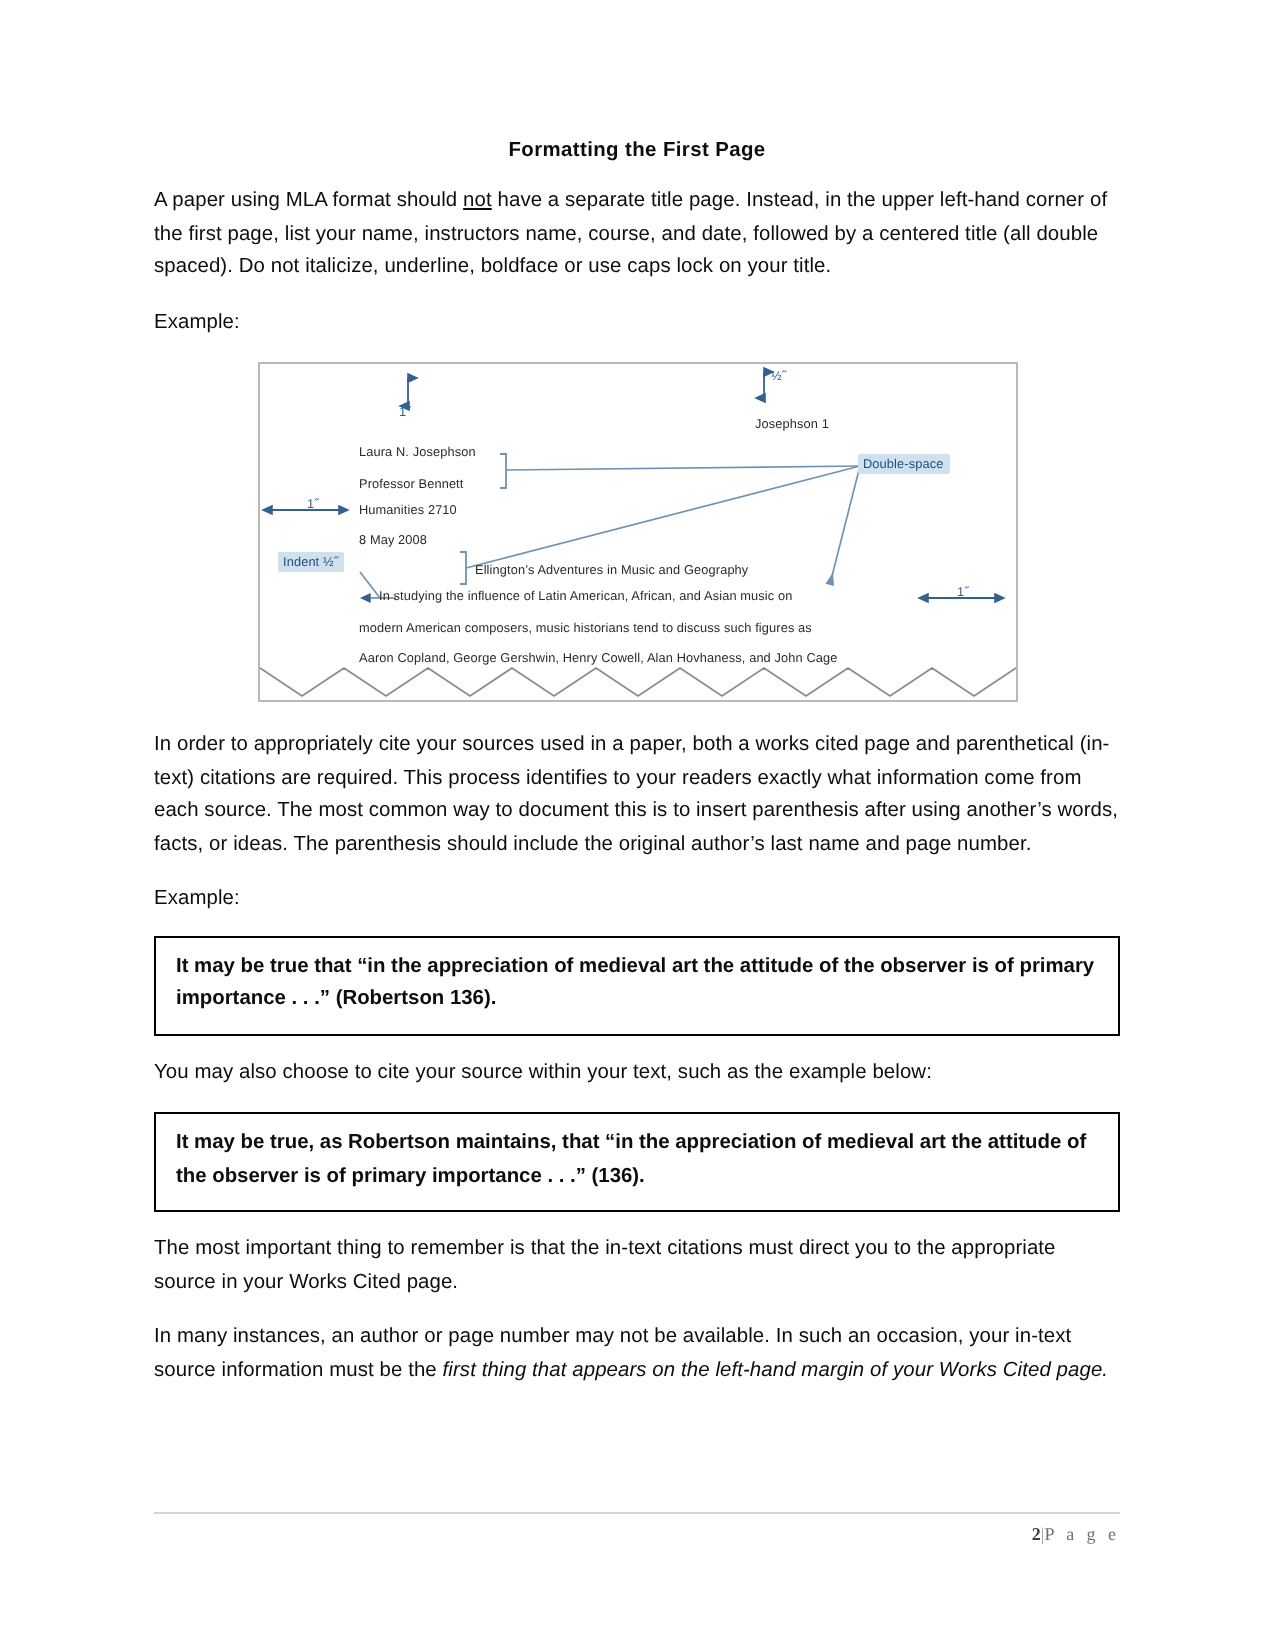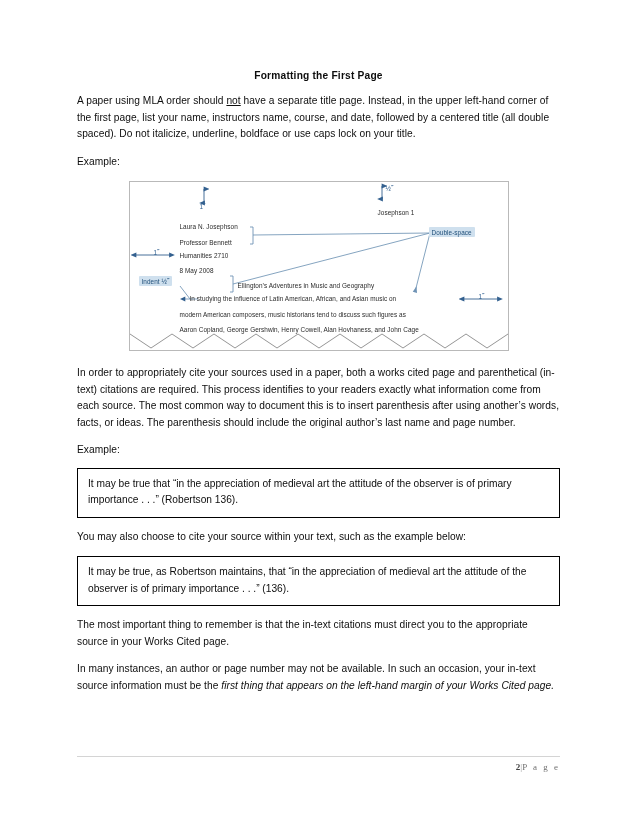--- a/index.html
+++ b/index.html
@@ -46,20 +46,21 @@
   p.tight { margin-bottom: 9px; }
   .u { text-decoration: underline; text-align: center; }
   .it { font-style: italic; }
 
   .quote-box {
     border: 1px solid #000000;
     padding: 7px 4px 8px 10px;
     margin: 0 0 11px 0;
     font-size: 10.2px;
     line-height: 1.62;
+    font-weight: bold;
   }
   .quote-box p { margin: 0; }
 
   
   .figure-wrap {
     margin: 11px 0 14px 0;
     display: flex;
     justify-content: center;
   }
   .figure {
@@ -123,21 +124,21 @@
   .footer-word { letter-spacing: 0.22em; }
 </style>
 </head>
 <body>
 
 <div class="page">
   <div class="content">
 
     <h2 class="section-title">Formatting the First Page</h2>
 
-    <p class="body-text"><span>A paper using MLA order should </span><span class="u">not</span><span> have a separate title page.  Instead, in the upper left-hand corner of the first page, list your name, instructors name, course, and date, followed by a centered title (all double spaced). Do not italicize, underline, boldface or use caps lock on your title.</span></p>
+    <p class="body-text"><span>A paper using MLA format should </span><span class="u">not</span><span> have a separate title page.  Instead, in the upper left-hand corner of the first page, list your name, instructors name, course, and date, followed by a centered title (all double spaced). Do not italicize, underline, boldface or use caps lock on your title.</span></p>
 
     <p class="body-text tight">Example:</p>
 
     <div class="figure-wrap">
       <div class="figure">
 
         <svg class="fig-svg" viewBox="0 0 378 168">
           <defs>
             <marker id="arrU" markerWidth="7" markerHeight="7" refX="3.5" refY="6" orient="auto">
               <path d="M3.5,0 L6.4,6.4 L0.6,6.4 Z" fill="#33608f"></path>

